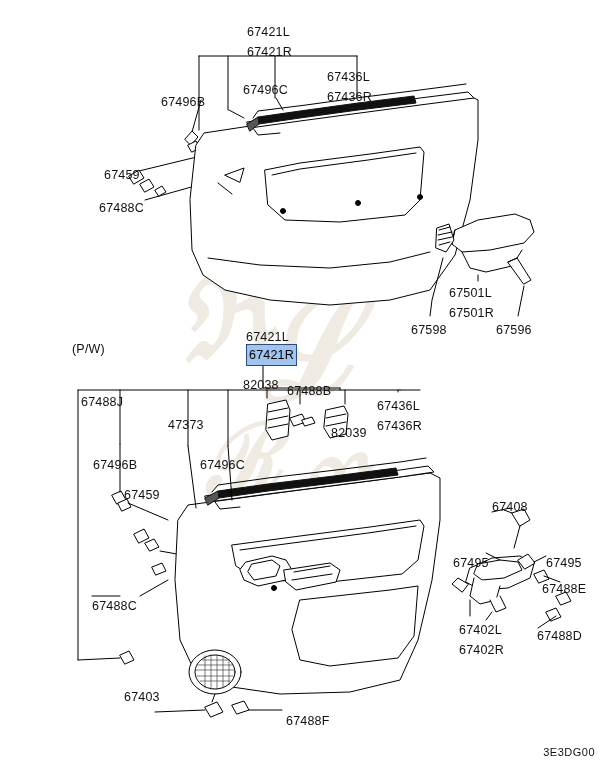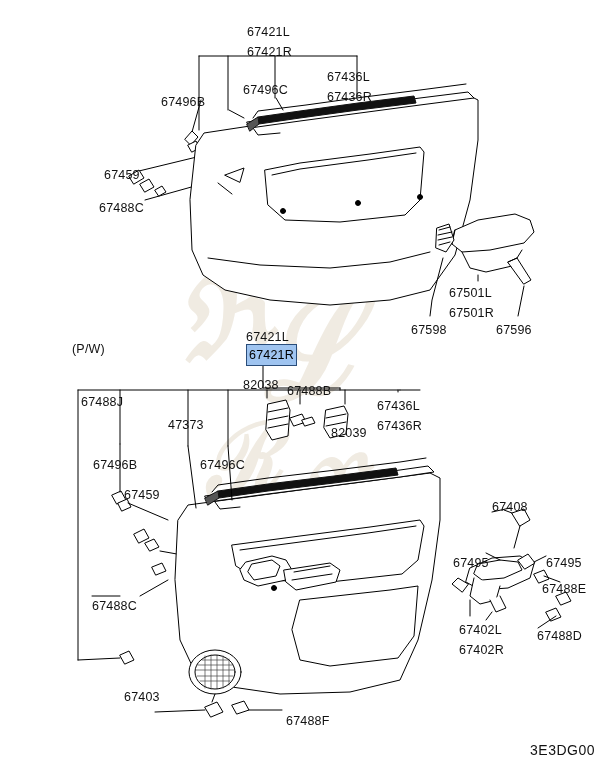--- a/index.html
+++ b/index.html
@@ -31,21 +31,21 @@
     white-space: pre;
     line-height: 20px;
     letter-spacing: 0.2px;
   }
   .lbl.hl {
     background: #9fc4f0;
     border: 1px solid #2a4d7a;
     padding: 0 2px;
     color: #000;
   }
-  .code { position: absolute; right: 14px; bottom: 10px; font-size: 14px; color: #111; letter-spacing: 0.5px;}
+  .code { position: absolute; right: 14px; bottom: 10px; font-size: 11px; color: #111; letter-spacing: 0.5px;}
   .wm {
     position: absolute;
     font-family: "Liberation Serif", serif;
     color: #f0ebe2;
     font-style: italic;
     font-weight: bold;
     pointer-events: none;
     user-select: none;
   }
 </style>

